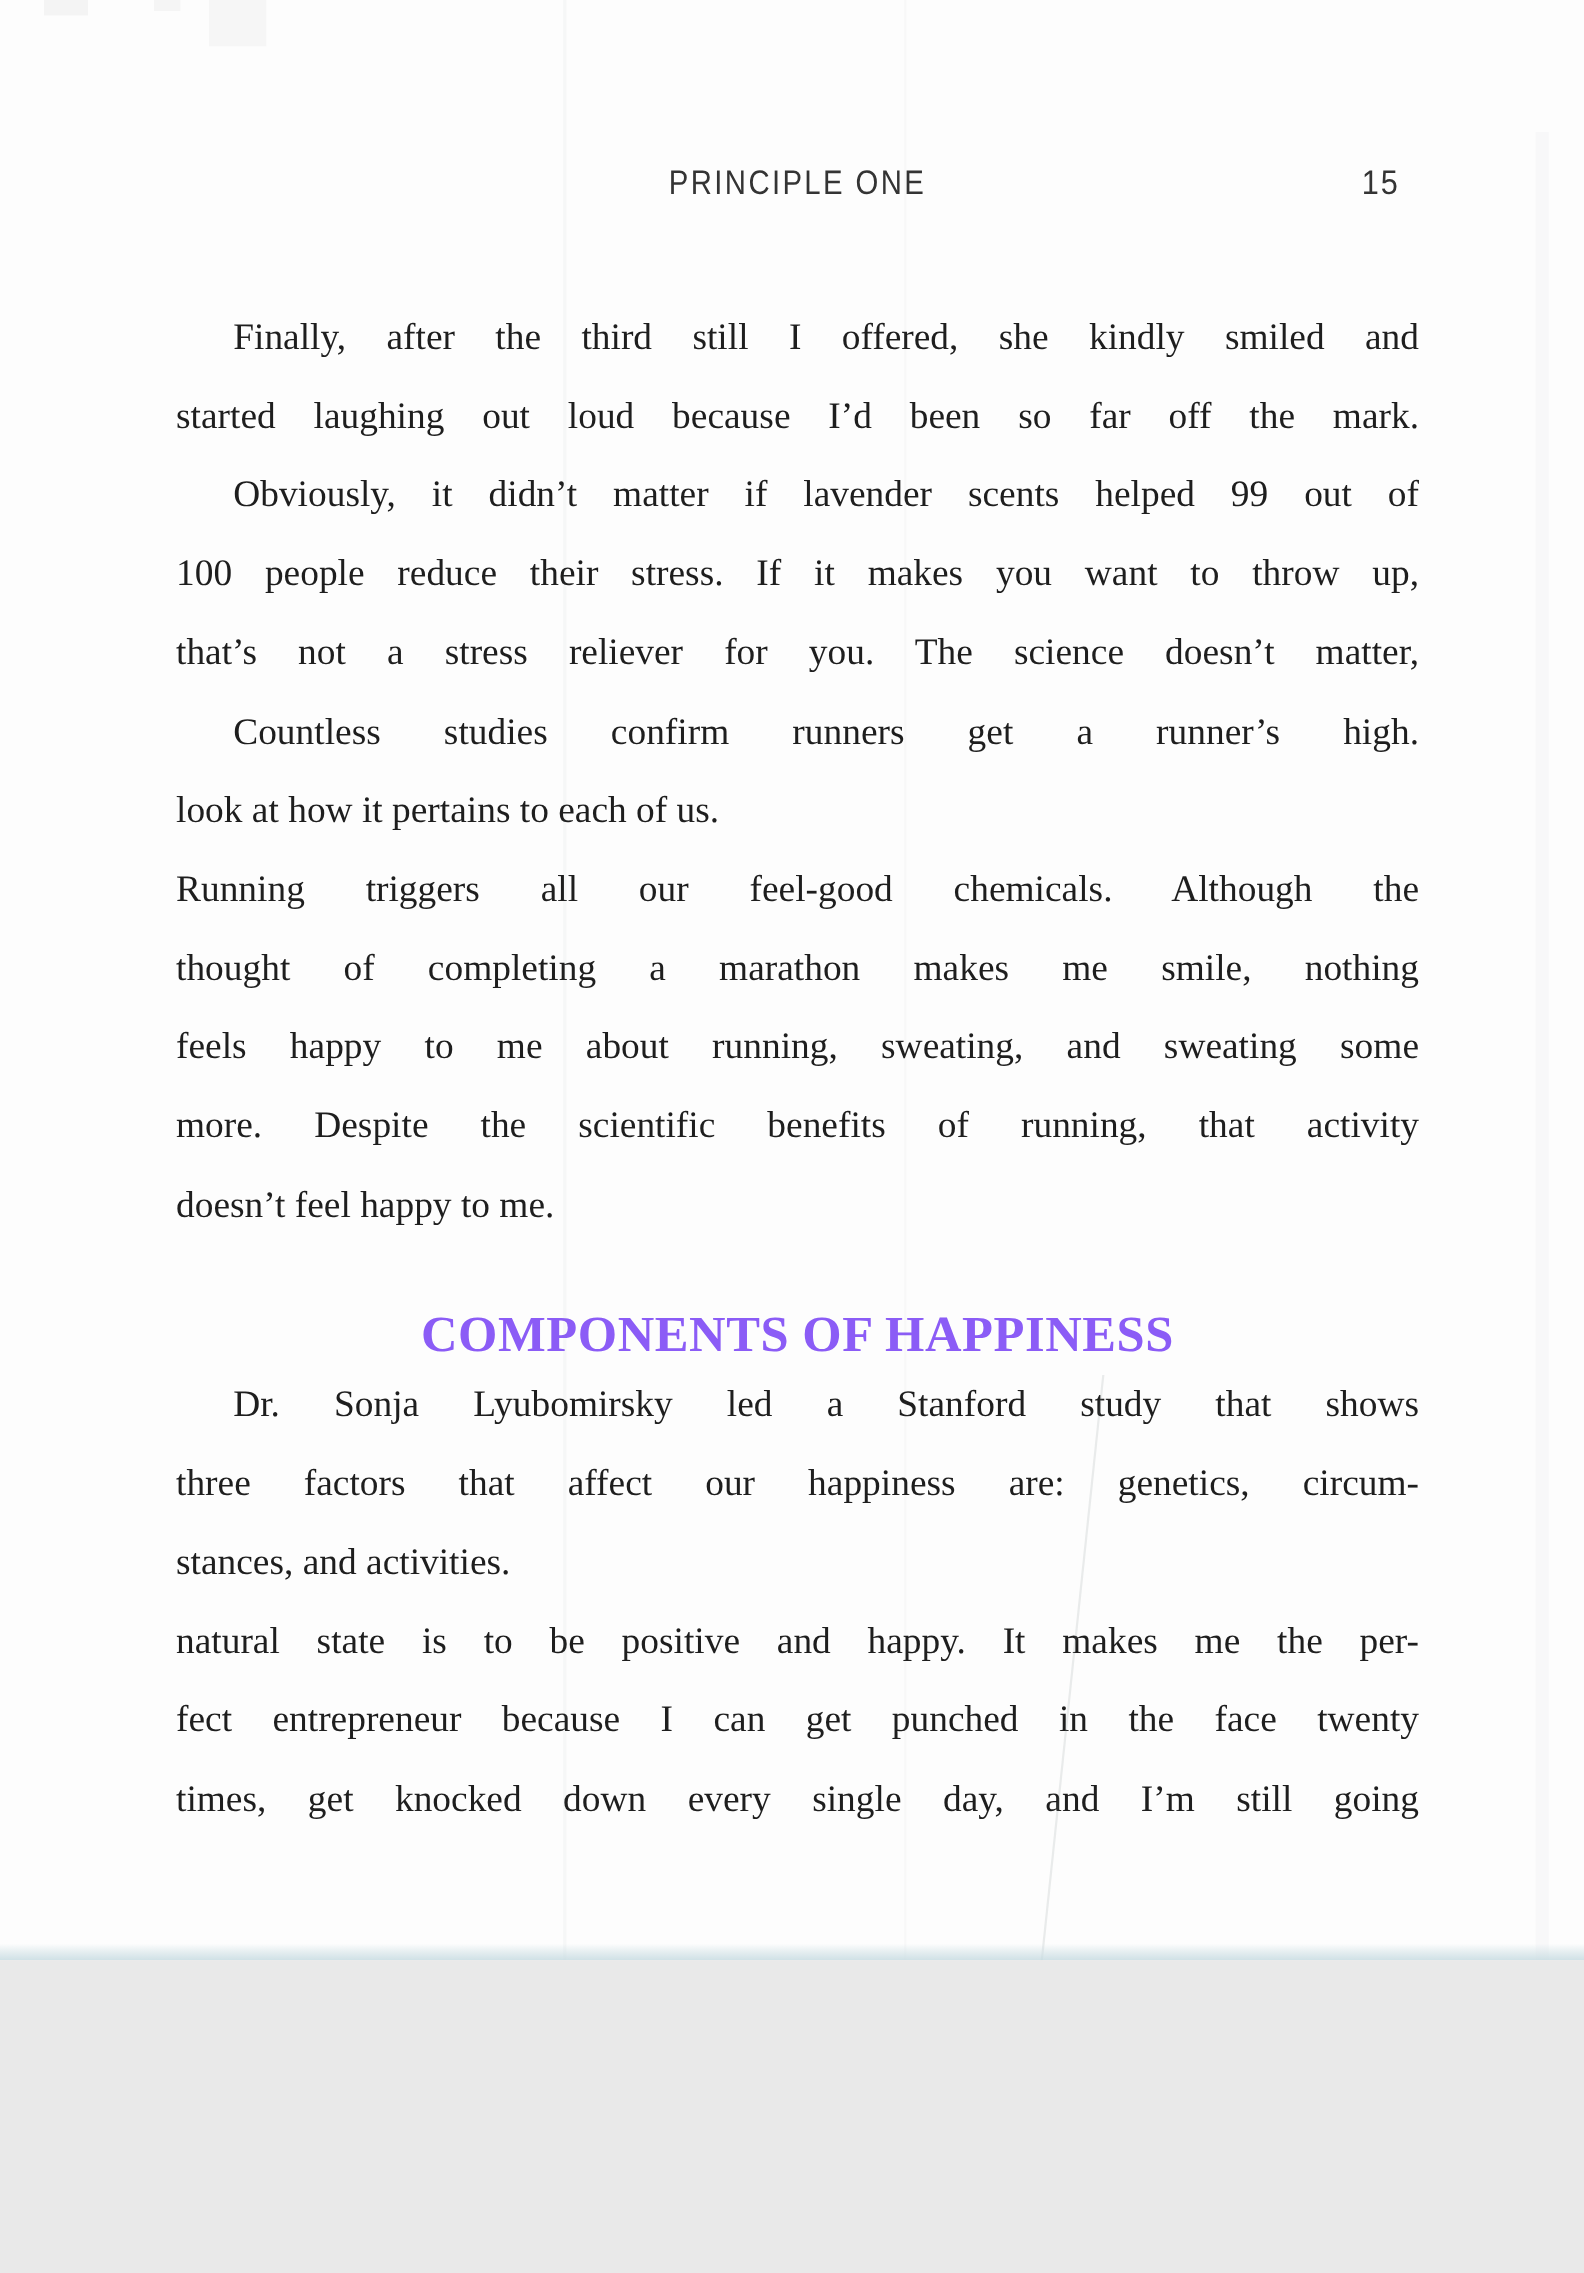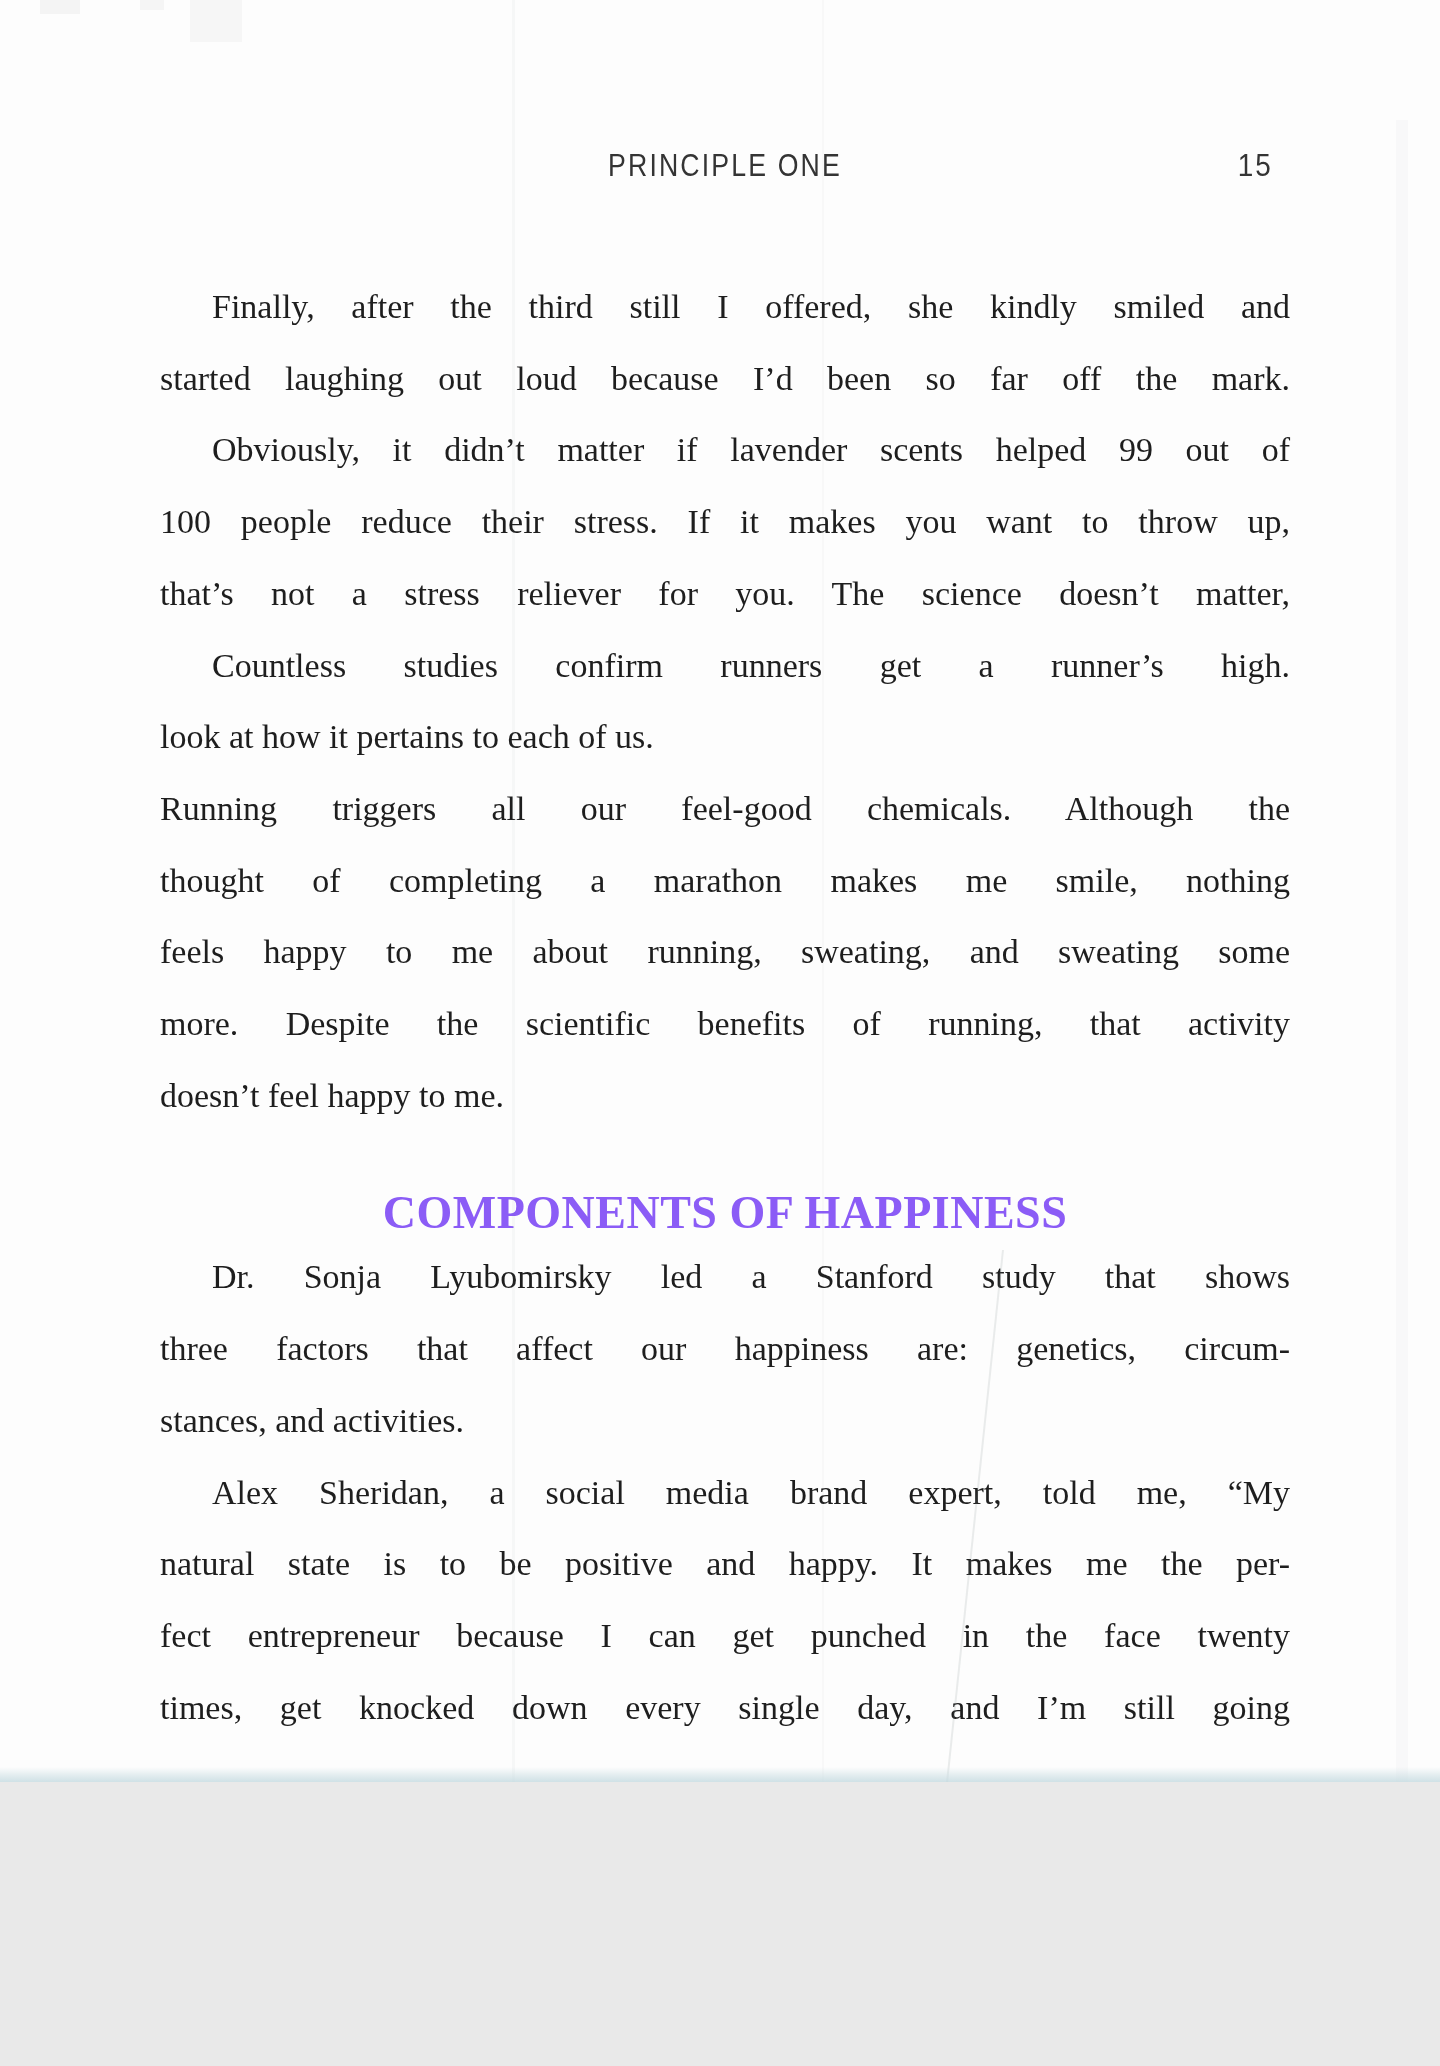--- a/index.html
+++ b/index.html
@@ -74,21 +74,20 @@
       <div class="line">look at how it pertains to each of us.</div>
       <div class="line full">Running triggers all our feel-good chemicals. Although the</div>
       <div class="line full">thought of completing a marathon makes me smile, nothing</div>
       <div class="line full">feels happy to me about running, sweating, and sweating some</div>
       <div class="line full">more. Despite the scientific benefits of running, that activity</div>
       <div class="line">doesn’t feel happy to me.</div>
       <div class="heading">COMPONENTS OF HAPPINESS</div>
       <div class="line indent full">Dr. Sonja Lyubomirsky led a Stanford study that shows</div>
       <div class="line full">three factors that affect our happiness are: genetics, circum-</div>
       <div class="line">stances, and activities.</div>
-      <div class="line indent full">Alex Sheridan, a social media brand expert, told me, “My</div>
       <div class="line full">natural state is to be positive and happy. It makes me the per-</div>
       <div class="line full">fect entrepreneur because I can get punched in the face twenty</div>
       <div class="line full">times, get knocked down every single day, and I’m still going</div>
     </div>
 
   <div class="artifact crease-v1"></div>
   <div class="artifact crease-v2"></div>
   <div class="artifact edge-shadow"></div>
   <div class="artifact crease-diag"></div>
   <div class="artifact smudge1"></div>

